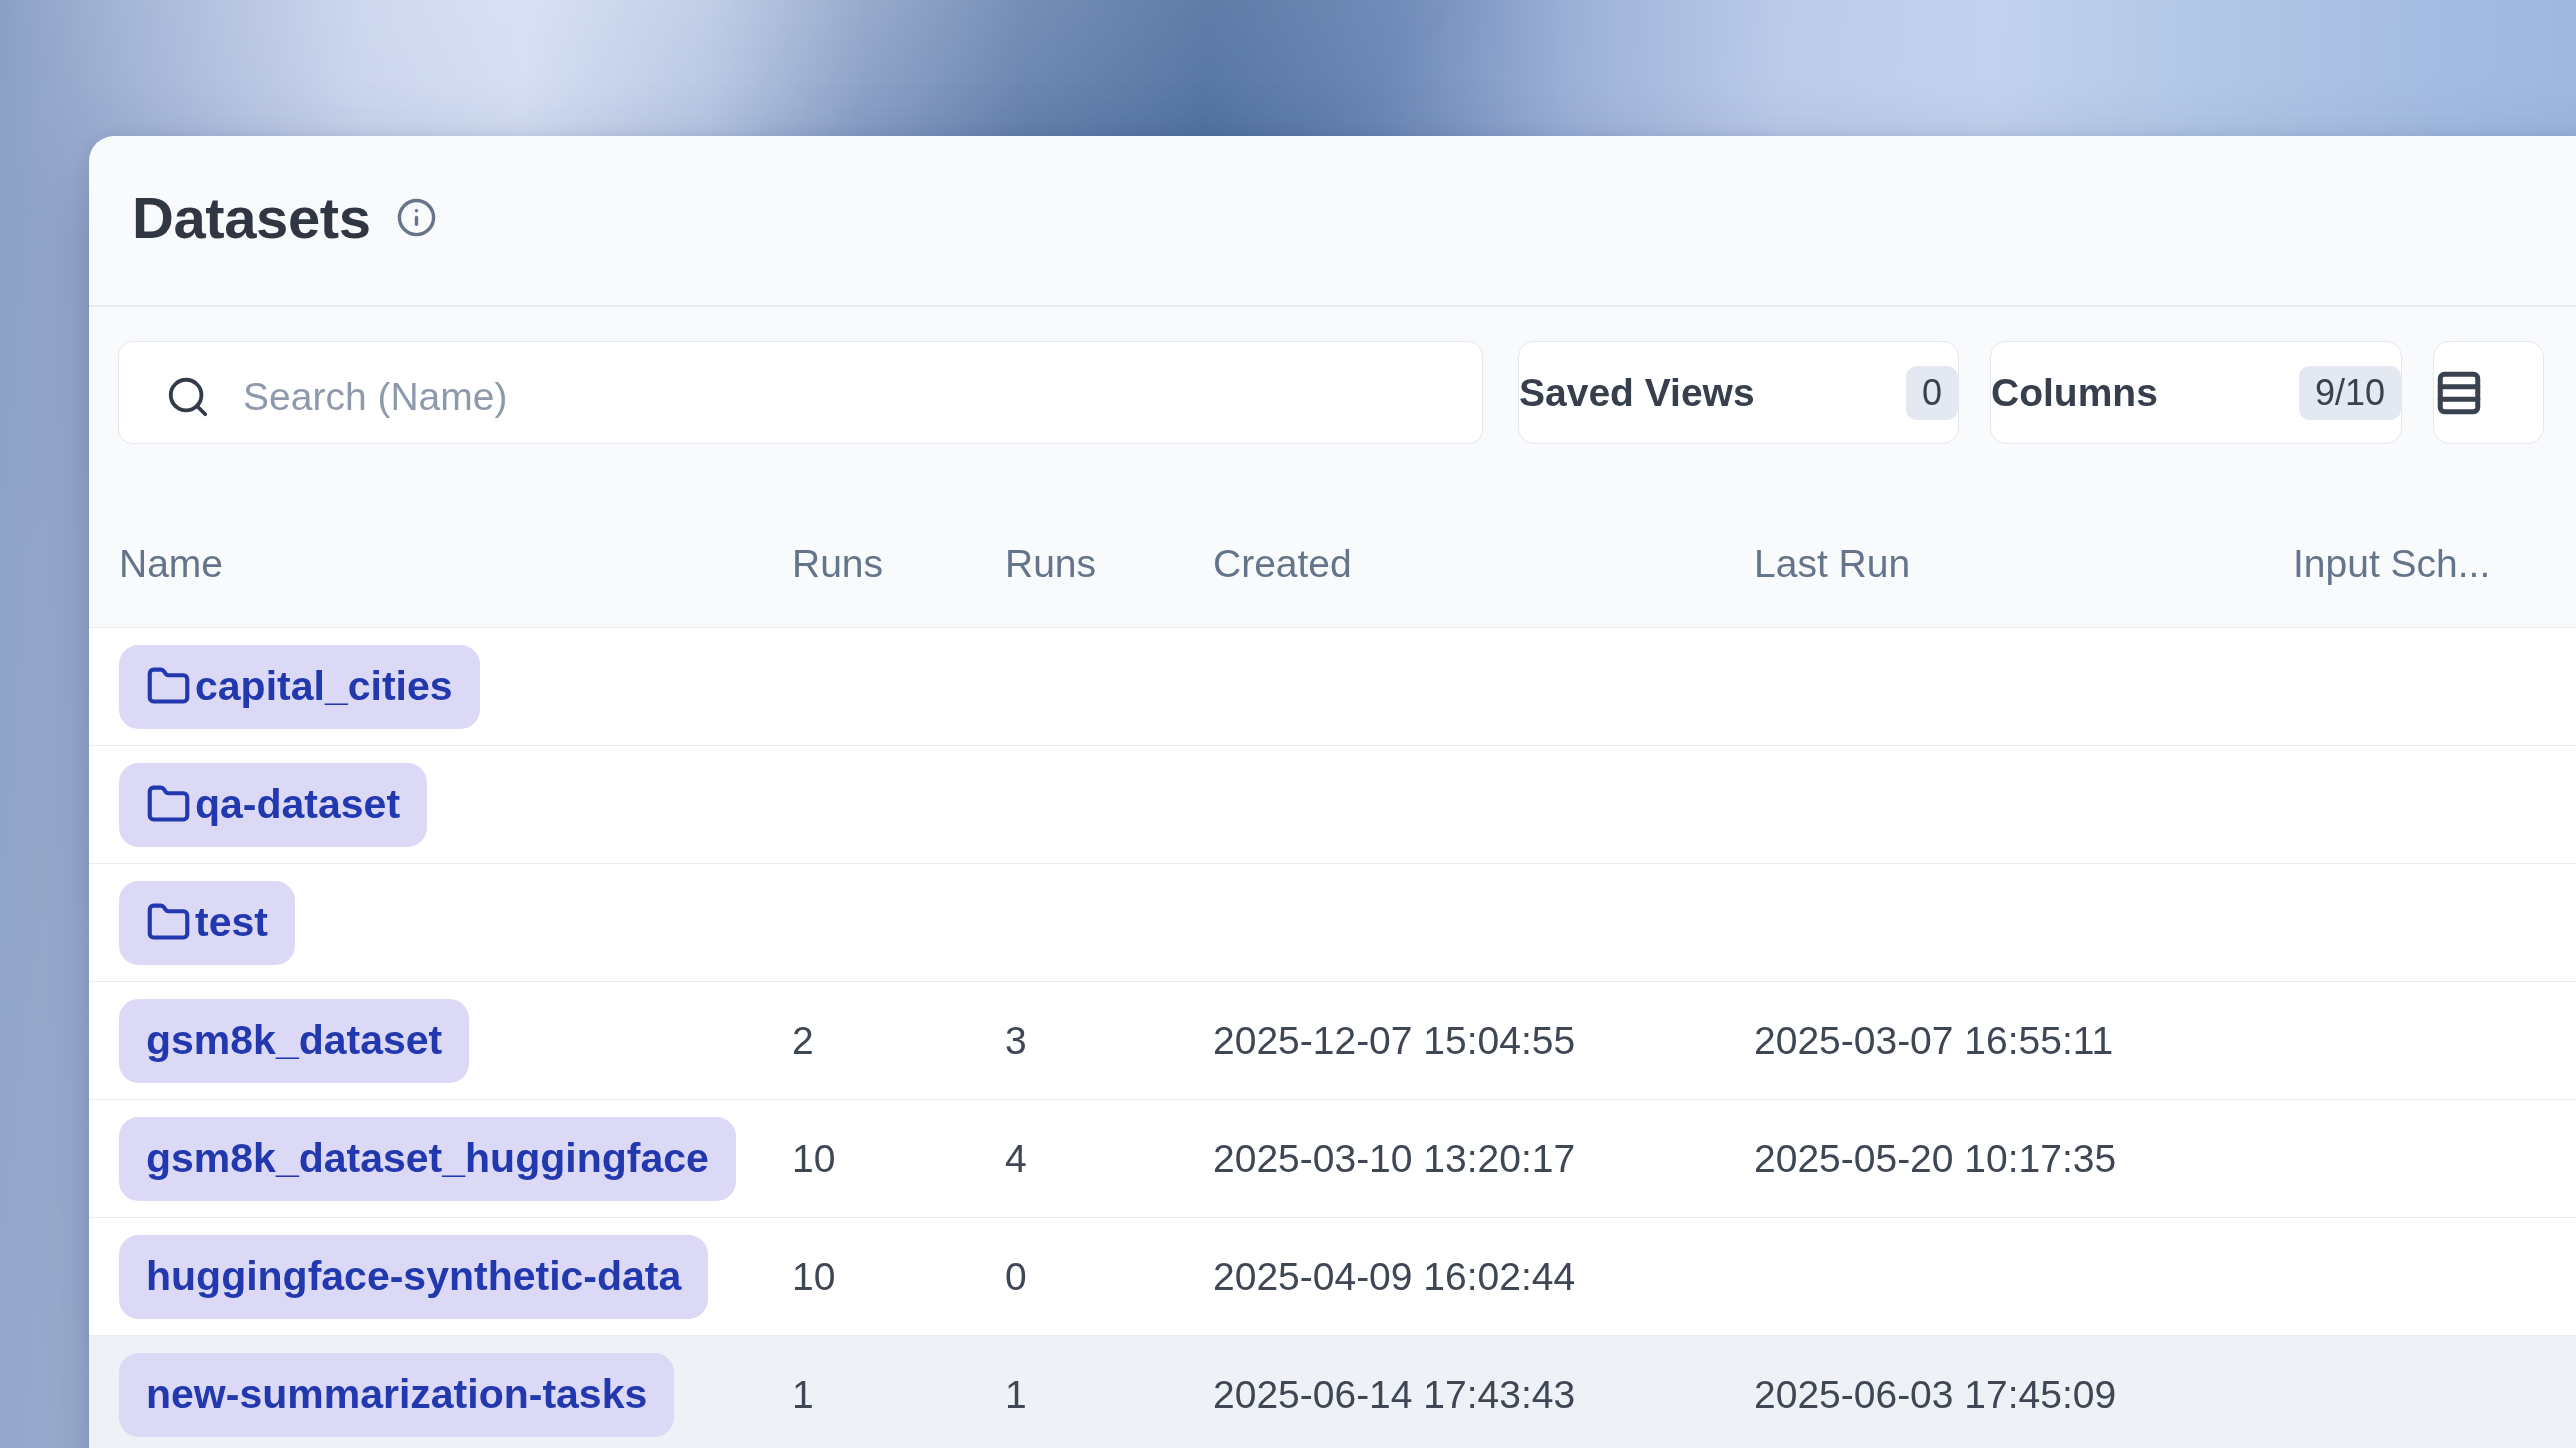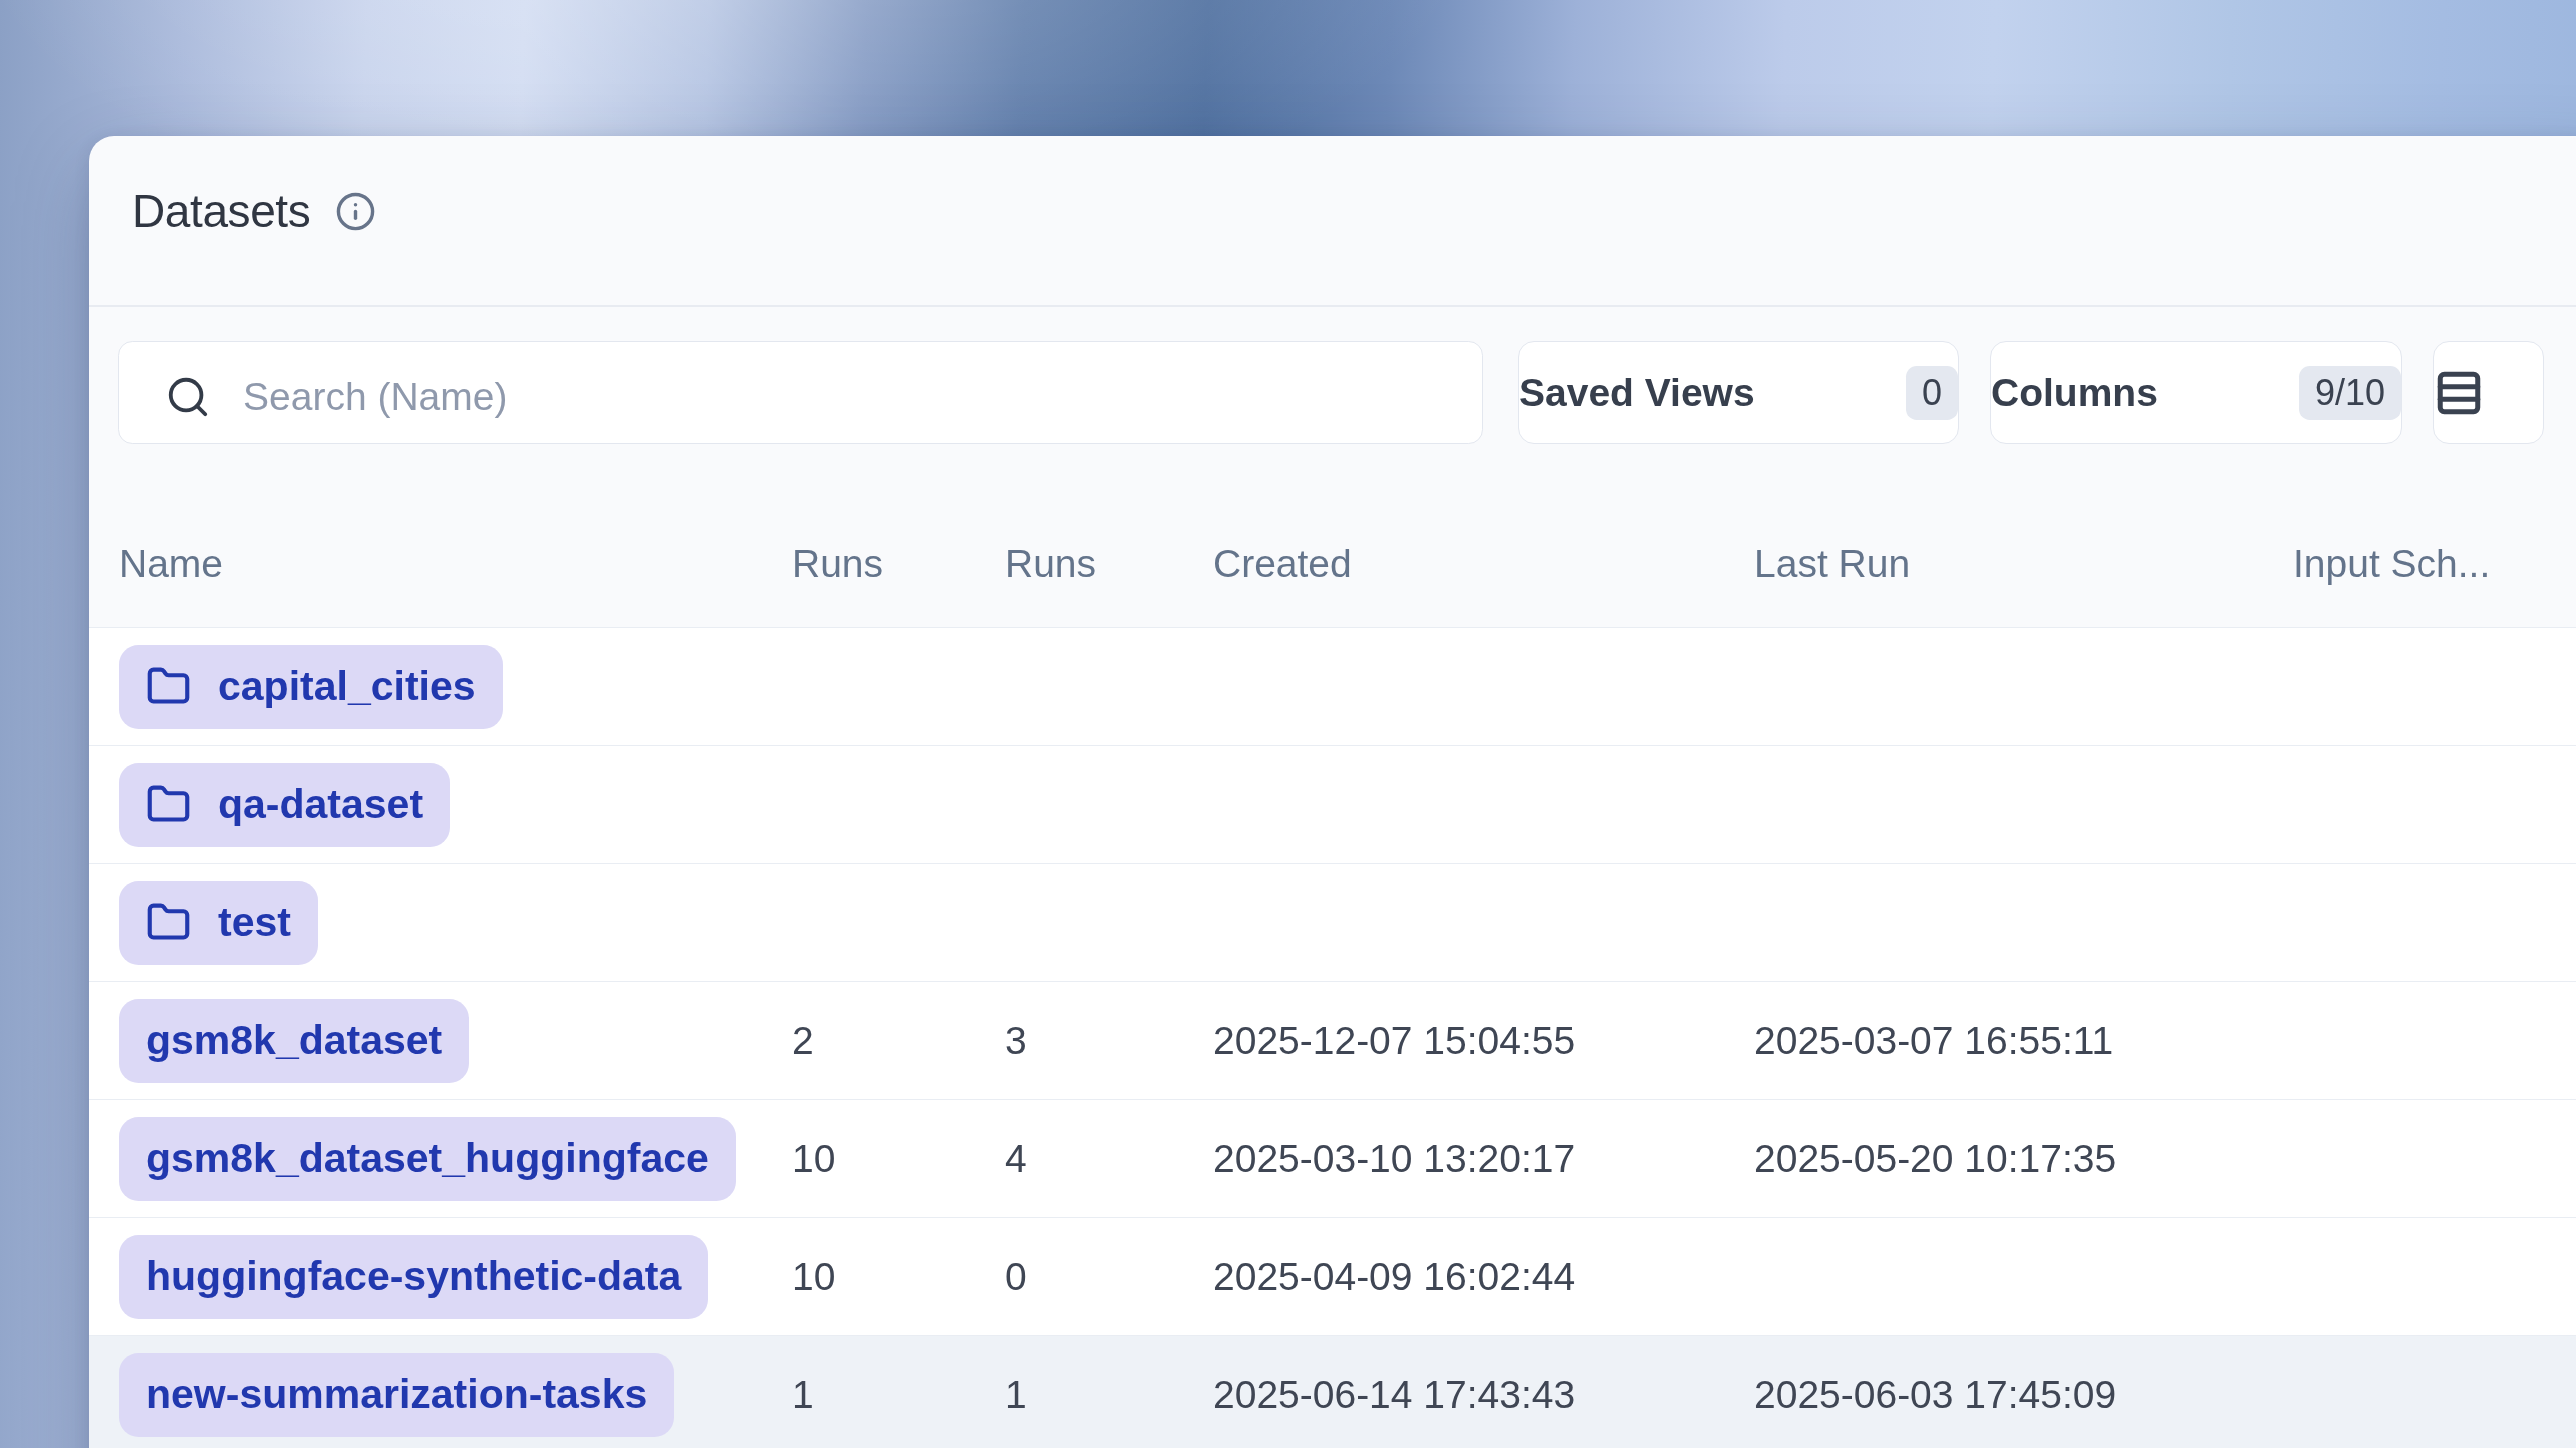--- a/index.html
+++ b/index.html
@@ -22,21 +22,21 @@
     position:absolute; left:89px; top:136px; width:2542px; height:1391px;
     background:#f9fafc;
     border-radius:25px 25px 0 0;
     box-shadow:0 27px 80px -9px rgba(30,50,90,0.35), 0 3.6px 16px rgba(30,50,90,0.12);
   }
   .card-header {
     position:absolute; top:50px; left:43px;
     display:flex; align-items:center; gap:25px;
   }
   .page-title {
-    font-size:46px; font-weight:400; color:#303642; letter-spacing:-0.4px; line-height:1.1;
+    font-size:58px; font-weight:700; color:#303642; letter-spacing:-0.4px; line-height:1.1;
   }
   .divider {
     position:absolute; top:169px; left:0; right:0; height:1.8px; background:#e8ebf1;
   }
   
   .toolbar { position:absolute; top:205px; left:29px; right:0; height:103px; display:flex; align-items:stretch; }
   .search-box {
     width:1365px; height:103px; background:#ffffff;
     border:1.8px solid #e3e7ef; border-radius:14.3px;
     display:flex; align-items:center; padding:8px 36px 0 46px; gap:32px;
@@ -63,21 +63,21 @@
   .tr {
     display:grid;
     grid-template-columns:673px 213px 208px 541px 539px 1fr;
     padding-left:30px; align-items:center;
   }
   .thead { height:127px; color:var(--header-text,#64748b); font-size:39px; font-weight:500; }
   .th { overflow:hidden; white-space:nowrap; }
   .row { height:118px; background:#ffffff; border-top:1.8px solid #e9edf3; font-size:39px; color:#3f4654; }
   .row.highlighted { background:var(--row-highlight,#eef2f7); }
   .badge {
-    display:inline-flex; align-items:center; gap:27px;
+    display:inline-flex; align-items:center; gap:4px;
     height:84px; padding:0 27px; border-radius:19.6px;
     background:var(--badge-bg,#dcd9f6); color:var(--badge-text,#2138ae);
     font-size:41px; font-weight:700; width:fit-content; cursor:pointer;
     white-space:nowrap;
   }
   .cell { overflow:hidden; white-space:nowrap; }
   svg { display:block; flex:none; }
 </style>
 </head>
 <body>

